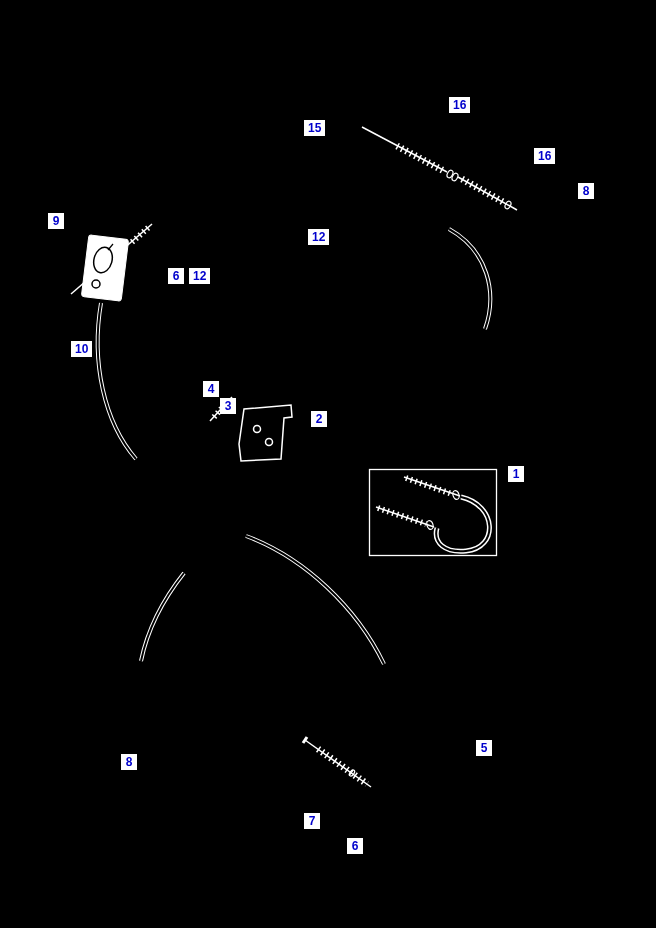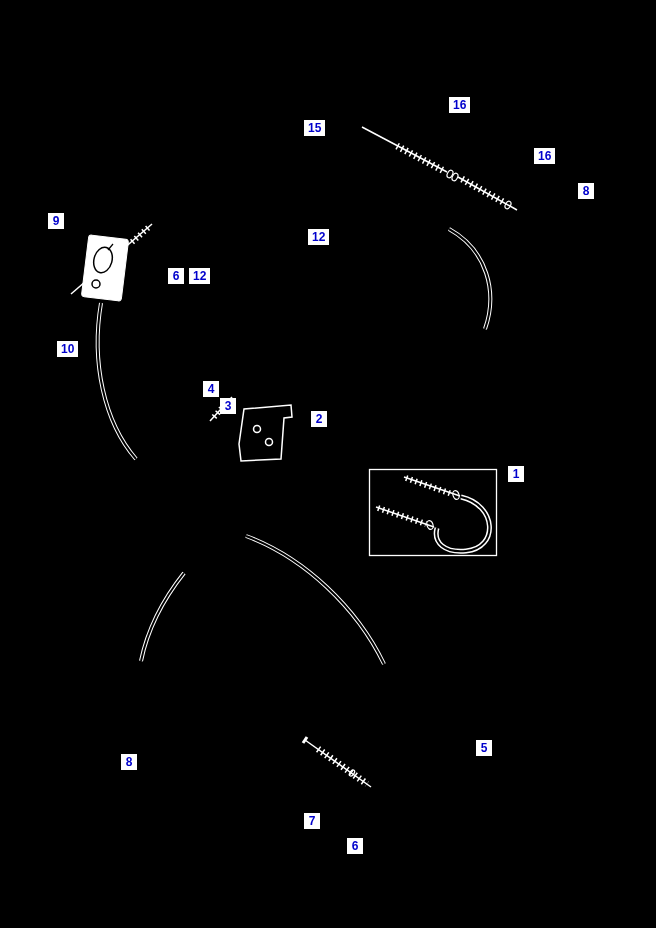--- a/index.html
+++ b/index.html
@@ -120,21 +120,21 @@
   </svg>
 
   <div class="callout" style="left:449px;top:97px">16</div>
   <div class="callout" style="left:304px;top:120px">15</div>
   <div class="callout" style="left:534px;top:148px">16</div>
   <div class="callout" style="left:578px;top:183px">8</div>
   <div class="callout" style="left:48px;top:213px">9</div>
   <div class="callout" style="left:308px;top:229px">12</div>
   <div class="callout" style="left:189px;top:268px">12</div>
   <div class="callout" style="left:168px;top:268px">6</div>
-  <div class="callout" style="left:57px;top:341px">10</div>
+  <div class="callout" style="left:71px;top:341px">10</div>
   <div class="callout" style="left:203px;top:381px">4</div>
   <div class="callout" style="left:220px;top:398px">3</div>
   <div class="callout" style="left:311px;top:411px">2</div>
   <div class="callout" style="left:508px;top:466px">1</div>
   <div class="callout" style="left:476px;top:740px">5</div>
   <div class="callout" style="left:121px;top:754px">8</div>
   <div class="callout" style="left:304px;top:813px">7</div>
   <div class="callout" style="left:347px;top:838px">6</div>
 
 </div>

